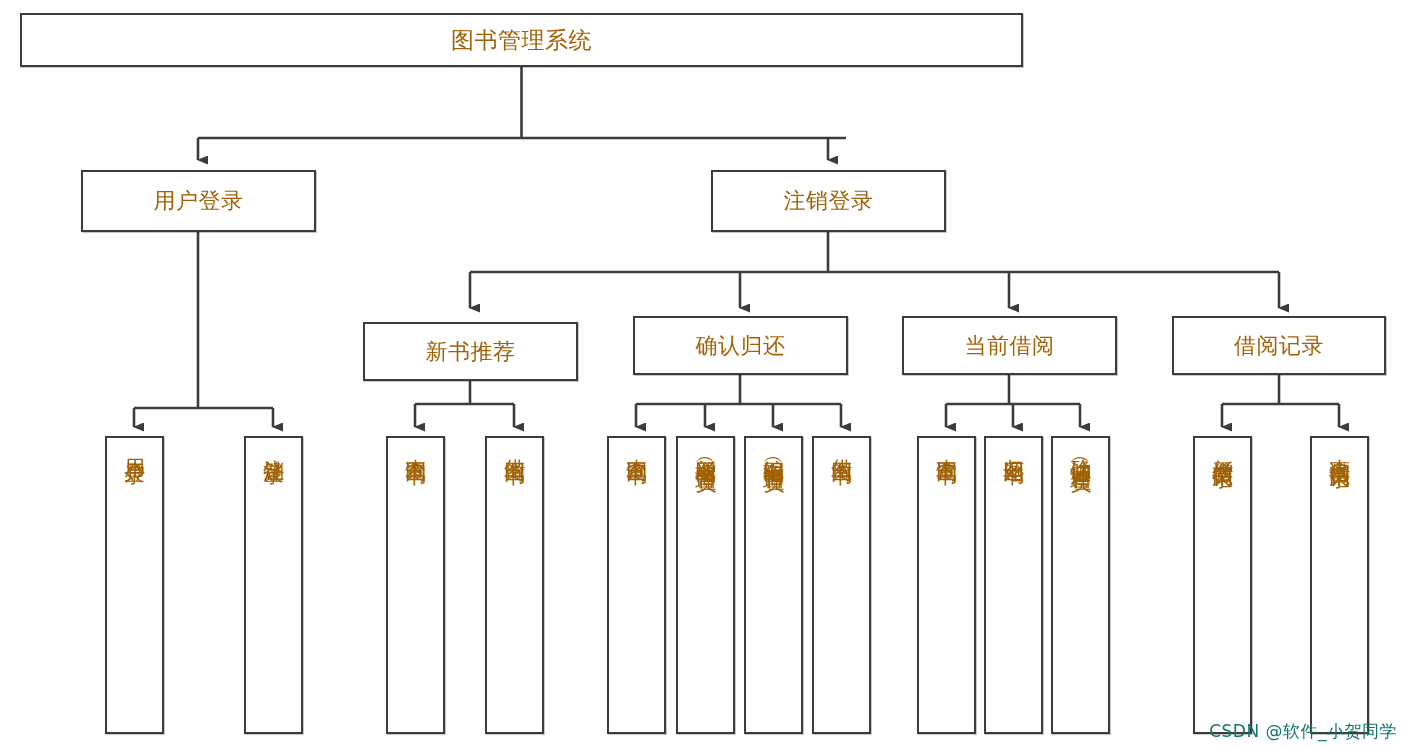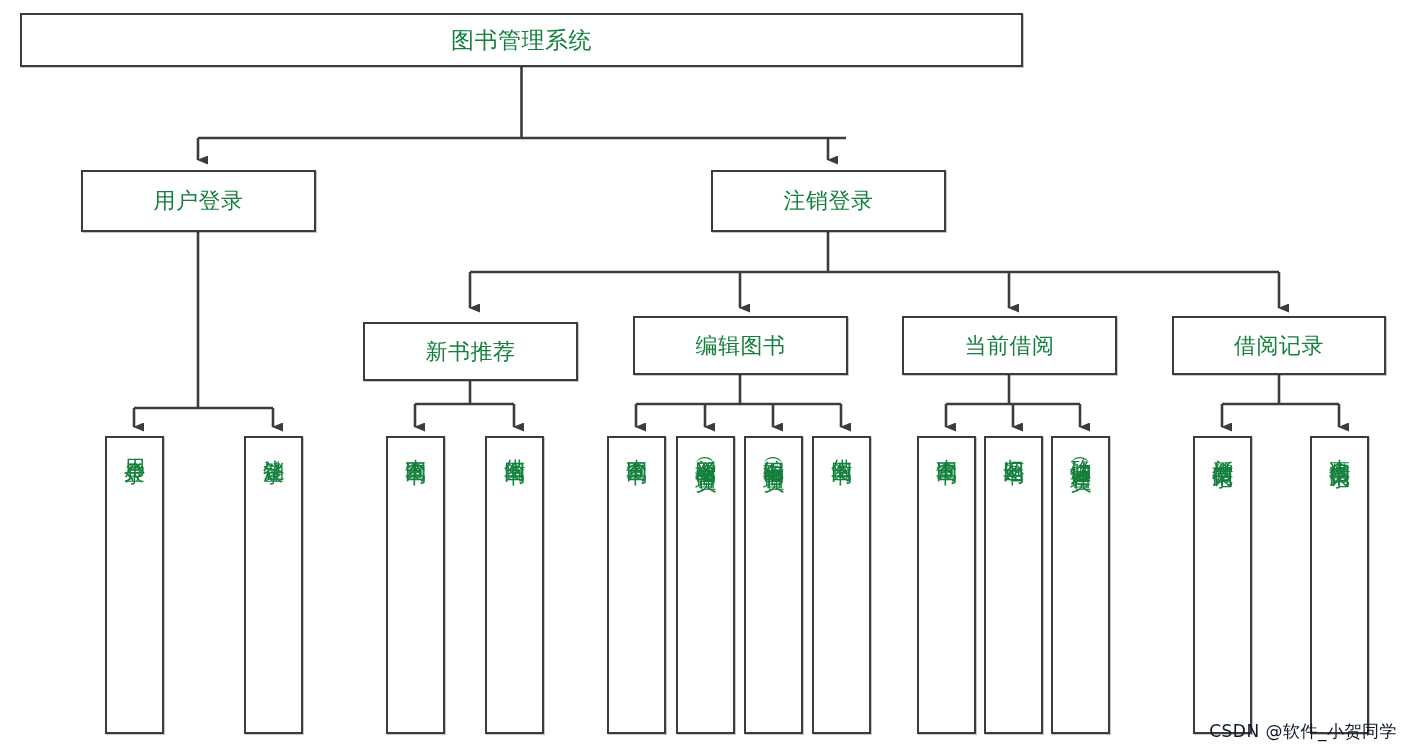--- a/index.html
+++ b/index.html
@@ -30,21 +30,21 @@
     pointer-events: none;
   }
   .node {
     position: absolute;
     box-sizing: border-box;
     border: 2px solid #3c3c3c;
     background: #ffffff;
     display: flex;
     align-items: center;
     justify-content: center;
-    color: #15803d;
+    color: #a16207;
     box-shadow: 1px 1px 0 rgba(0,0,0,0.22);
   }
   .node .label {
     display: block;
     text-align: center;
     line-height: 1.08;
     letter-spacing: 0.5px;
   }
   
   .node.horiz .label {
@@ -70,21 +70,21 @@
     max-height: 292px;
   }
   .node.vert.tall .label {
     max-height: 292px;
   }
   #watermark {
     position: absolute;
     right: 8px;
     bottom: 4px;
     font-size: 17px;
-    color: #0f172a;
+    color: #0f766e;
     white-space: nowrap;
     letter-spacing: 0.5px;
     pointer-events: none;
   }
 </style>
 </head>
 <body>
 
 <div id="diagram-root">
 
@@ -146,21 +146,21 @@
     <span class="label">用户登录</span>
   </div>
   <div class="node horiz" style="left:711px; top:170px; width:235px; height:62px;">
     <span class="label">注销登录</span>
   </div>
 
   <div class="node horiz" style="left:363px; top:316px; width:215px; height:59px;margin-top:6px;">
     <span class="label">新书推荐</span>
   </div>
   <div class="node horiz" style="left:633px; top:316px; width:215px; height:59px;">
-    <span class="label">编辑图书</span>
+    <span class="label">确认归还</span>
   </div>
   <div class="node horiz" style="left:1172px; top:316px; width:214px; height:59px;">
     <span class="label">借阅记录</span>
   </div>
   <div class="node horiz" style="left:902px; top:316px; width:215px; height:59px;">
     <span class="label">当前借阅</span>
   </div>
 
   <div class="node vert" style="left:105px; top:436px; width:59px; height:298px;">
     <span class="label">用户登录</span>

